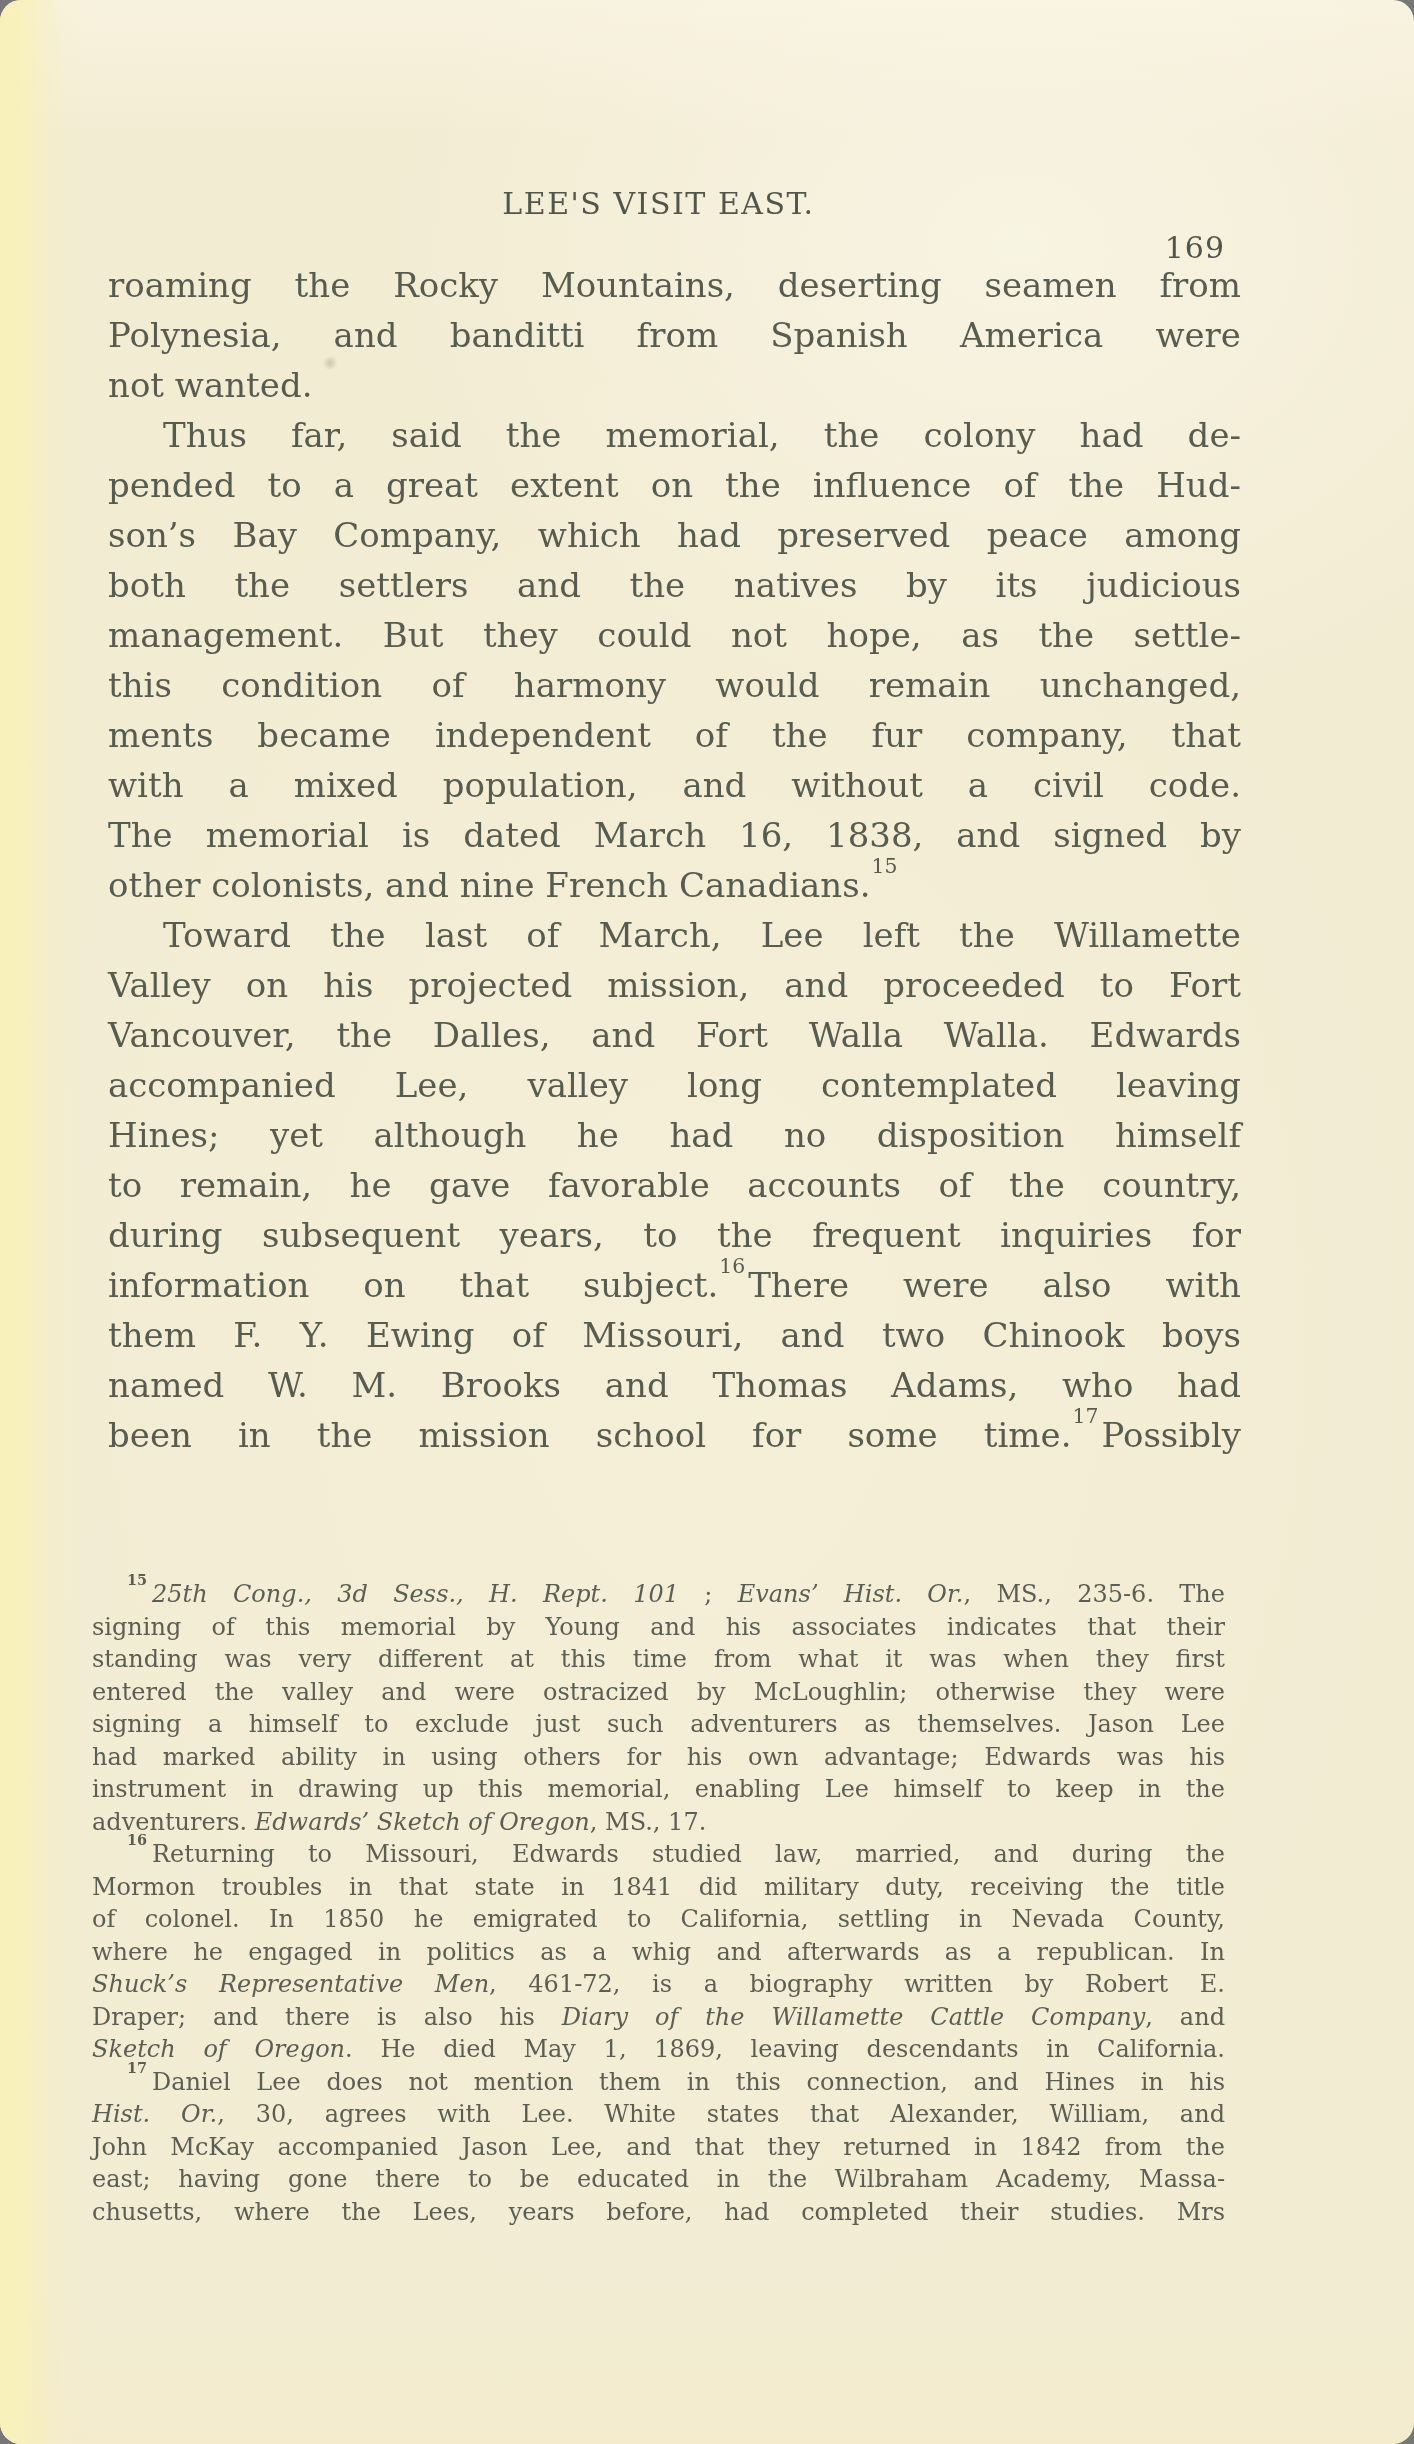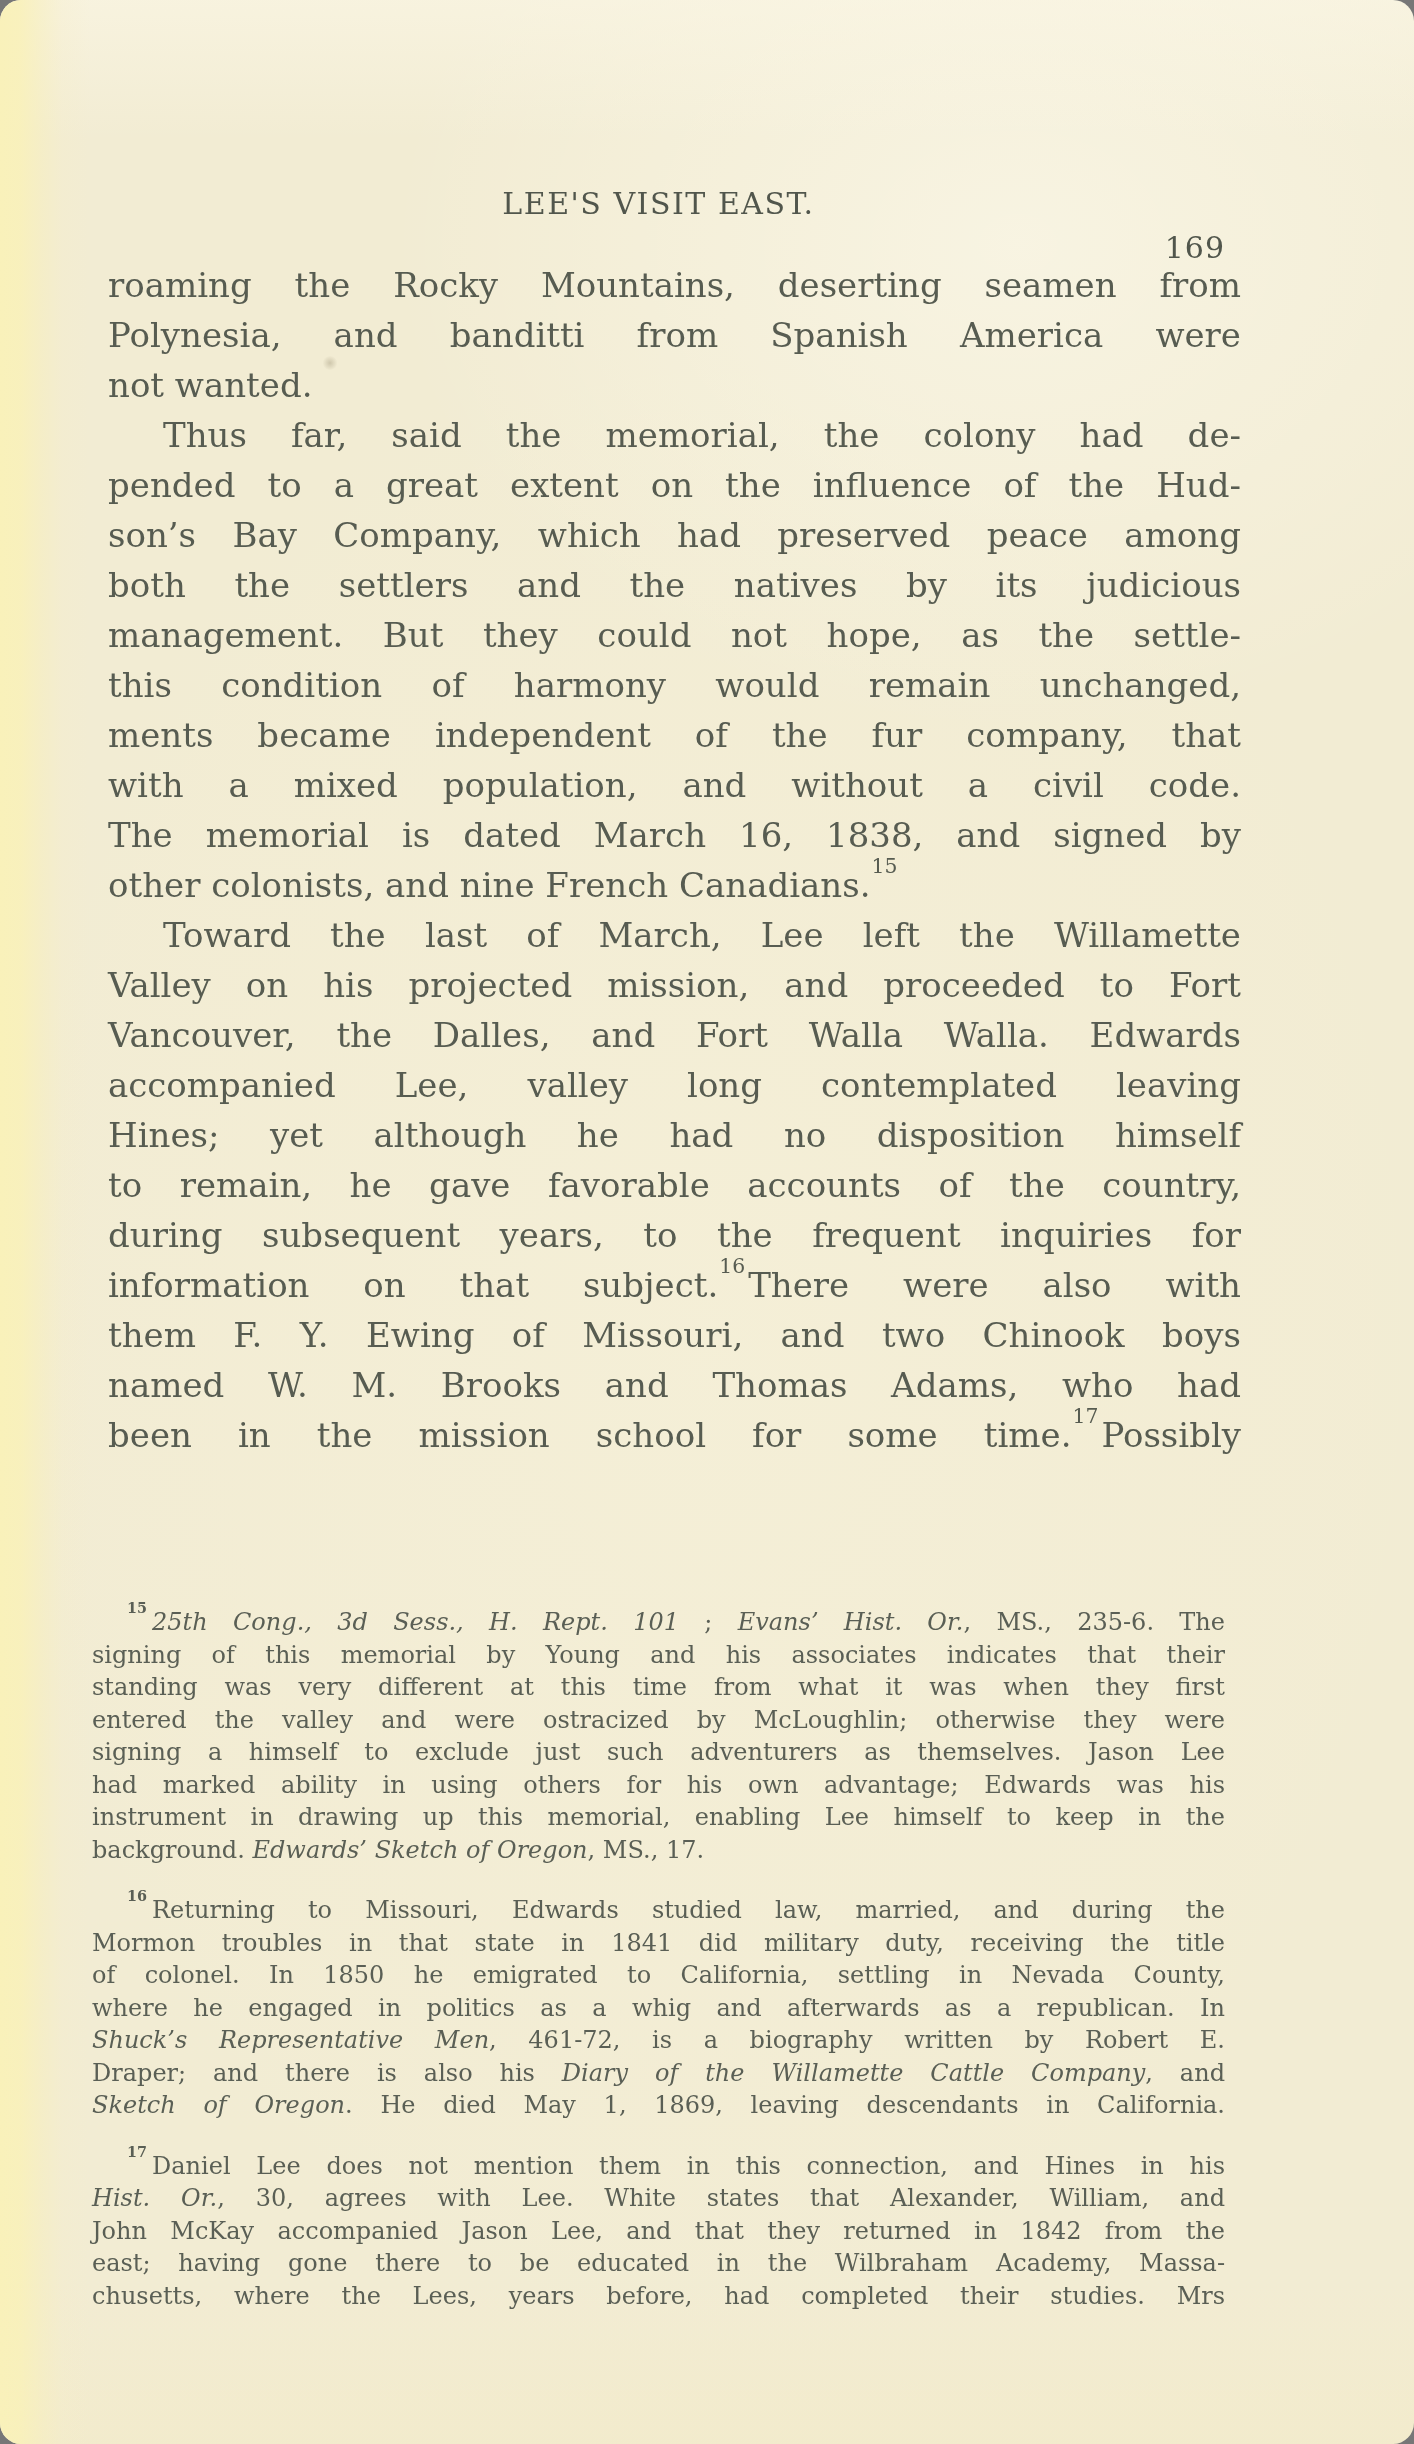--- a/index.html
+++ b/index.html
@@ -86,21 +86,21 @@
     line-height: 32.5px;
   }
   .line {
     text-align: justify;
     text-align-last: justify;
     white-space: normal;
     overflow: visible;
   }
   .line.ragged { text-align-last: left; }
   .line.indent { text-indent: 55px; }
-  .footnotes .line.indent { text-indent: 34px; margin-top: 28px; }
+  .footnotes .line.indent { text-indent: 34px; }
   em { font-style: italic; }
   sup {
     font-size: 60%;
     line-height: 0;
     position: relative;
     top: -0.55em;
     margin: 0 3px 0 1px;
   }
   .footnotes sup { font-weight: bold; margin-right: 5px; }
 </style>
@@ -149,21 +149,21 @@
       </div>
     <div class="footnotes">
         <div>
           <div class="line indent"><sup>15</sup><em>25th Cong., 3d Sess., H. Rept. 101</em><span> ; </span><em>Evans’ Hist. Or.</em><span>, MS., 235-6. The</span></div>
           <div class="line"><span>signing of this memorial by Young and his associates indicates that their</span></div>
           <div class="line"><span>standing was very different at this time from what it was when they first</span></div>
           <div class="line"><span>entered the valley and were ostracized by McLoughlin; otherwise they were</span></div>
           <div class="line"><span>signing a himself to exclude just such adventurers as themselves. Jason Lee</span></div>
           <div class="line"><span>had marked ability in using others for his own advantage; Edwards was his</span></div>
           <div class="line"><span>instrument in drawing up this memorial, enabling Lee himself to keep in the</span></div>
-          <div class="line ragged"><span>background. </span><em>Edwards’ Sketch of Oregon</em><span>, MS., 17.</span></div>
+          <div class="line ragged"><span>adventurers. </span><em>Edwards’ Sketch of Oregon</em><span>, MS., 17.</span></div>
         </div>
         <div>
           <div class="line indent"><sup>16</sup><span>Returning to Missouri, Edwards studied law, married, and during the</span></div>
           <div class="line"><span>Mormon troubles in that state in 1841 did military duty, receiving the title</span></div>
           <div class="line"><span>of colonel. In 1850 he emigrated to California, settling in Nevada County,</span></div>
           <div class="line"><span>where he engaged in politics as a whig and afterwards as a republican. In</span></div>
           <div class="line"><em>Shuck’s Representative Men</em><span>, 461-72, is a biography written by Robert E.</span></div>
           <div class="line"><span>Draper; and there is also his </span><em>Diary of the Willamette Cattle Company</em><span>, and</span></div>
           <div class="line"><em>Sketch of Oregon</em><span>. He died May 1, 1869, leaving descendants in California.</span></div>
         </div>

